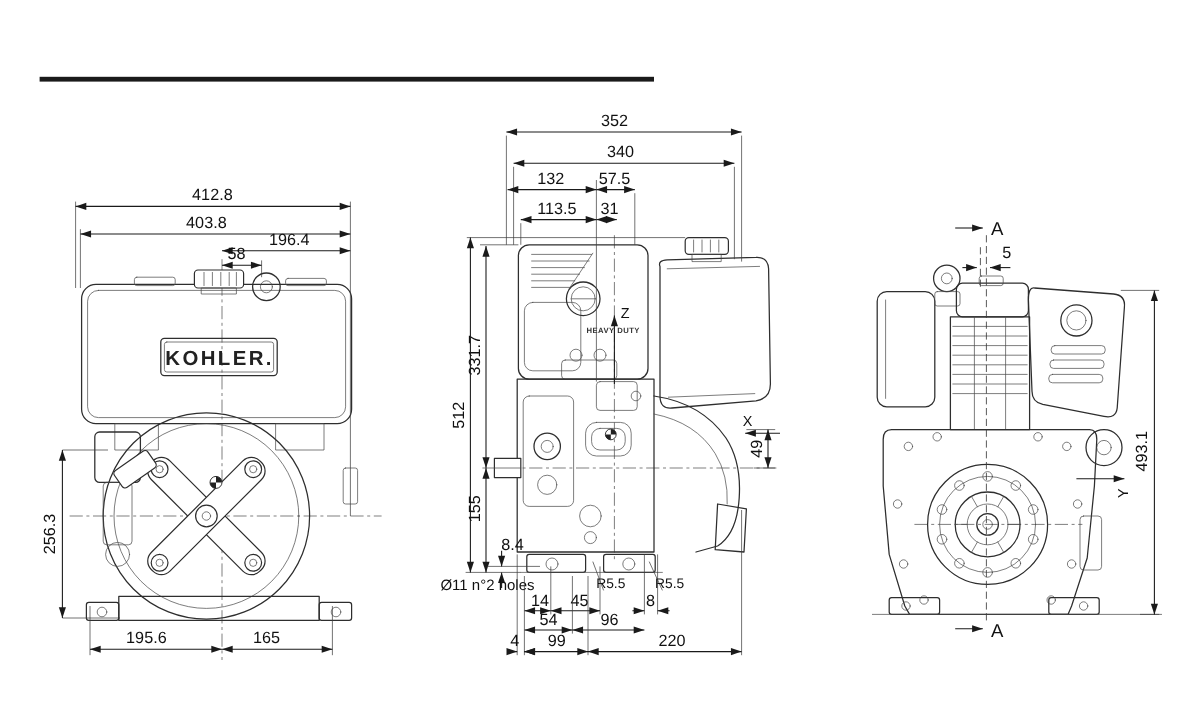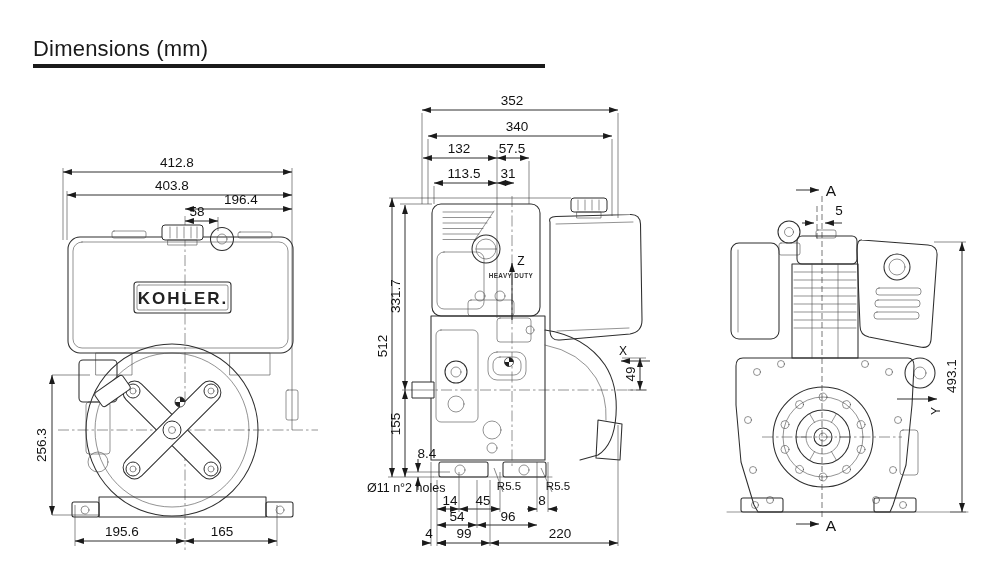--- a/index.html
+++ b/index.html
@@ -23,21 +23,20 @@
   .sec-text{font-family:"Liberation Sans",sans-serif;font-size:15.5px;fill:#111;text-anchor:middle;}
   .logo-text{font-family:"Liberation Sans",sans-serif;font-size:17px;font-weight:bold;
         letter-spacing:2px;fill:#222;text-anchor:middle;}
   .hd-text{font-family:"Liberation Sans",sans-serif;font-size:6.4px;font-weight:bold;
         letter-spacing:0.4px;fill:#333;text-anchor:middle;}
 </style>
 </head>
 <body>
 
 <div class="page">
-  <h1 class="page-title">Dimensions (mm)</h1>
   <div class="title-rule"></div>
 
   <svg width="1000" height="588" viewBox="0 0 1000 588">
     <defs>
       <marker id="ah" viewBox="0 0 10 8" markerWidth="11" markerHeight="8.8" refX="9.5" refY="4" orient="auto-start-reverse">
         <path d="M0.5,1 L9.5,4 L0.5,7 Z" fill="#1a1a1a"></path>
       </marker>
     </defs>
 
     <g>

